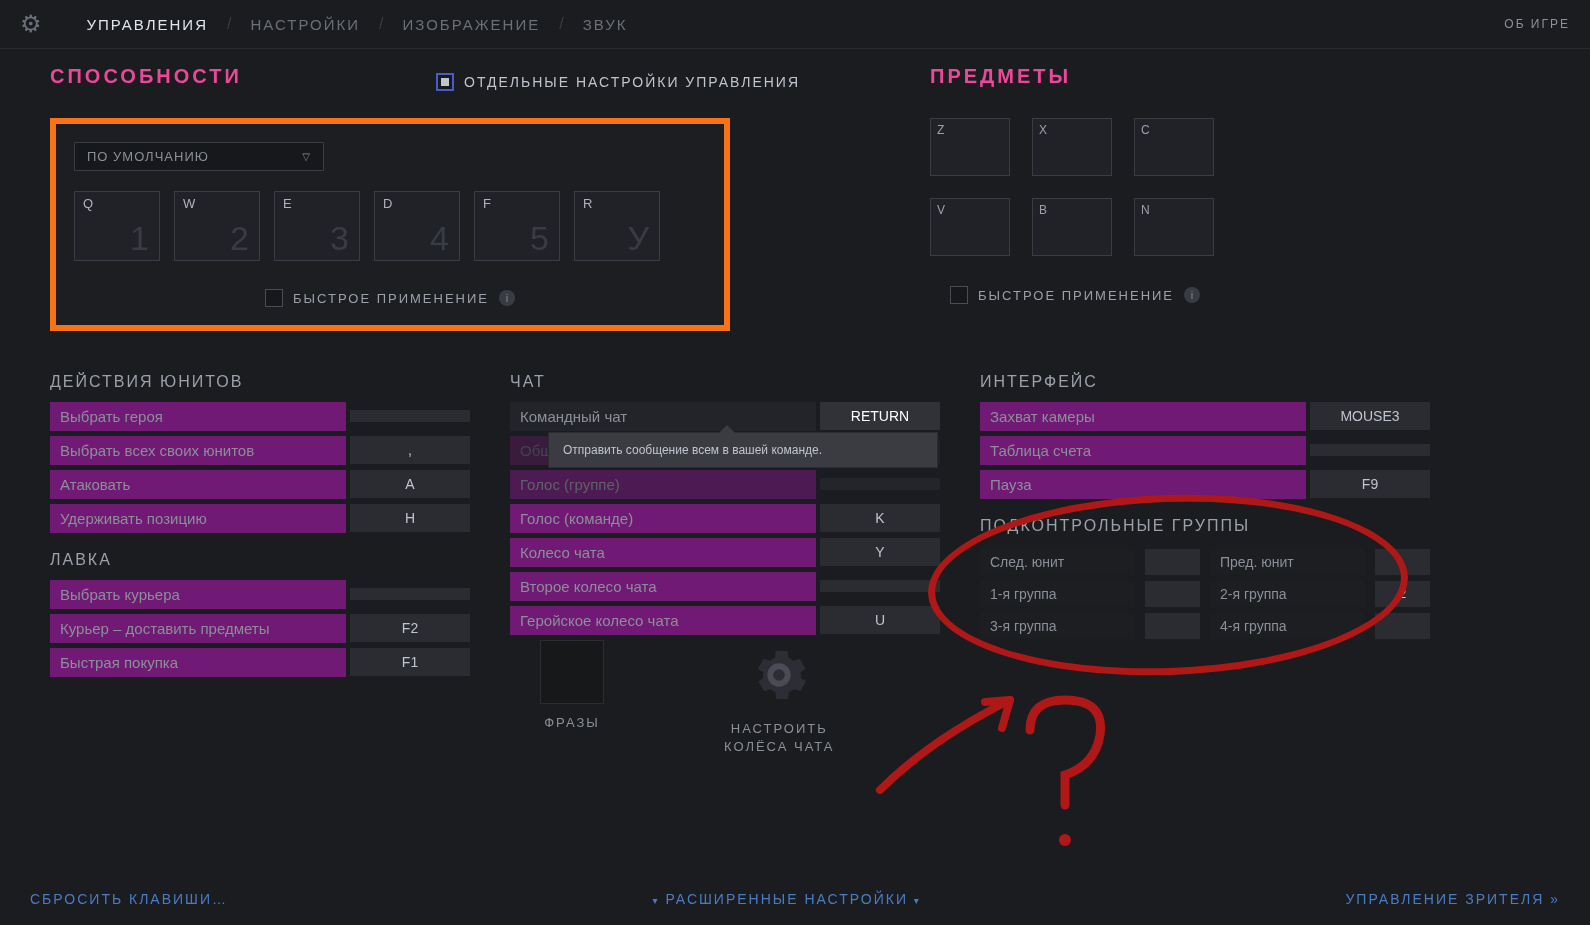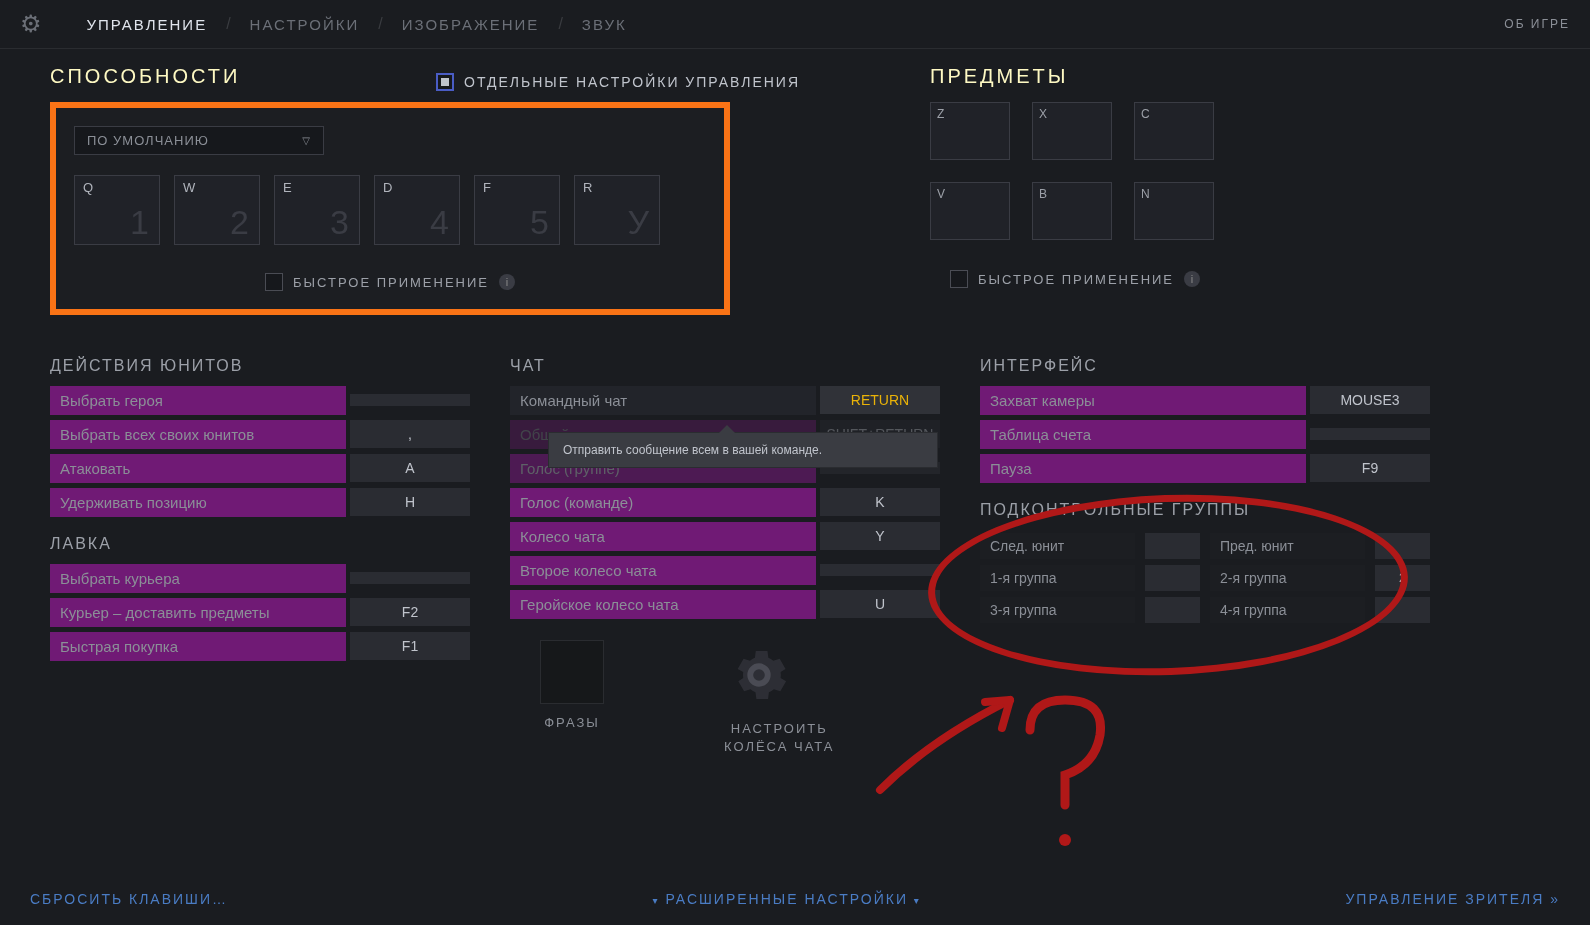--- a/index.html
+++ b/index.html
@@ -38,23 +38,23 @@
     padding: 16px 50px 0 50px;
     gap: 40px;
   }
   .col { display: flex; flex-direction: column; }
   .c1 { width: 420px; }
   .c2 { width: 430px; }
   .c3 { width: 450px; }
   .sect-title {
     letter-spacing: 3px;
     font-size: 20px;
-    color: #fef9c3;
-    margin-bottom: 14px;
-    font-weight: 400;
+    color: #ec4899;
+    margin-bottom: 30px;
+    font-weight: 700;
   }
   .sect-sub {
     letter-spacing: 2px;
     font-size: 16px;
     color: #9ca0a8;
     margin: 14px 0 10px 0;
     font-weight: 300;
   }
   .abilities-box {
     border: 6px solid #f97316;
@@ -93,42 +93,42 @@
   .cb-blue .inner { width:8px; height:8px; background:#c0c4cc; }
   .separate-label { letter-spacing:2px; font-size:14px; color:#c0c4cc; }
   .items-grid { display:grid; grid-template-columns: repeat(3, 80px); gap:22px; margin-top:8px; }
   .item-slot { width:80px; height:58px; border:1px solid #3a3c44; background:#202228; position:relative; }
   .item-slot .key { position:absolute; top:4px; left:6px; font-size:12px; color:#9ca0a8; }
   .items-qc { display:flex; align-items:center; gap:10px; margin-top:30px; margin-left:20px; }
   .bind-row { display:flex; align-items:center; margin-bottom:4px; height:30px; }
   .bind-label { flex:1; background:#701a75; padding:6px 10px; font-size:15px; color:#8b8f97; }
   .bind-key { width:120px; background:#2a2c32; text-align:center; padding:6px 4px; font-size:14px; color:#c0c4cc; margin-left:4px; }
   .bind-row.hover .bind-label { background:#22242a; }
-  .bind-row.hover .bind-key { background:#303238; color:#eab308; }
+  .bind-row.hover .bind-key { background:#303238; color:#ffffff; }
   .tooltip {
     position:absolute;
     left: 548px; top: 432px;
     width: 390px;
     background: #3a3c42;
     border:1px solid #2a2c30;
     padding: 10px 14px;
     font-size: 12px;
     color: #c0c4cc;
     z-index: 20;
   }
   .tooltip::before {
     content:''; position:absolute; top:-8px; left:170px;
     border-left:8px solid transparent; border-right:8px solid transparent;
     border-bottom:8px solid #3a3c42;
   }
   .subgroups { display:grid; grid-template-columns: 1fr 55px 1fr 55px; gap:6px 10px; margin-top:4px; }
   .sg-label { background:#1c1e22; padding:5px 10px; font-size:14px; color:#8b8f97; }
   .sg-key { background:#2a2c32; text-align:center; padding:5px 4px; font-size:13px; color:#c0c4cc; }
   .bottom-icons { position:absolute; left:540px; top:640px; display:flex; gap:120px; text-align:center; }
-  .bi { display:flex; flex-direction:column; gap:10px; cursor:pointer; }
+  .bi { display:flex; flex-direction:column; align-items:center; gap:10px; cursor:pointer; }
   .bi-icon-box { width:64px; height:64px; background:#16181a; border:1px solid #2a2c30; }
   .bi-gear-svg { width:70px; height:70px; color:#4a4c54; }
   .bi-label { letter-spacing:2px; font-size:13px; color:#8b8f97; line-height:1.4; }
   .footer { position:absolute; bottom:18px; left:0; width:100%; display:flex; padding:0 30px; align-items:center; }
   .footer-link { color:#4a7cc4; letter-spacing:2px; font-size:14px; cursor:pointer; }
   .footer-center { margin:0 auto; }
   .annot-circle {
     position:absolute;
     left:928px; top:495px;
     width:480px; height:180px;
@@ -143,21 +143,21 @@
   }
   .annot-q {
     position:absolute; left:1010px; top:690px; z-index:30; pointer-events:none;
   }
 </style>
 </head>
 <body>
 
 <div class="top-nav">
   <span class="gear-icon">⚙</span>
-  <span class="nav-tab active">УПРАВЛЕНИЕ</span>
+  <span class="nav-tab active">УПРАВЛЕНИЯ</span>
   <span class="nav-sep">/</span>
   <span class="nav-tab">НАСТРОЙКИ</span>
   <span class="nav-sep">/</span>
   <span class="nav-tab">ИЗОБРАЖЕНИЕ</span>
   <span class="nav-sep">/</span>
   <span class="nav-tab">ЗВУК</span>
   <span class="nav-right">ОБ ИГРЕ</span>
 </div>
 
 <div style="display:flex; padding: 16px 50px 0 50px; gap:200px;">

